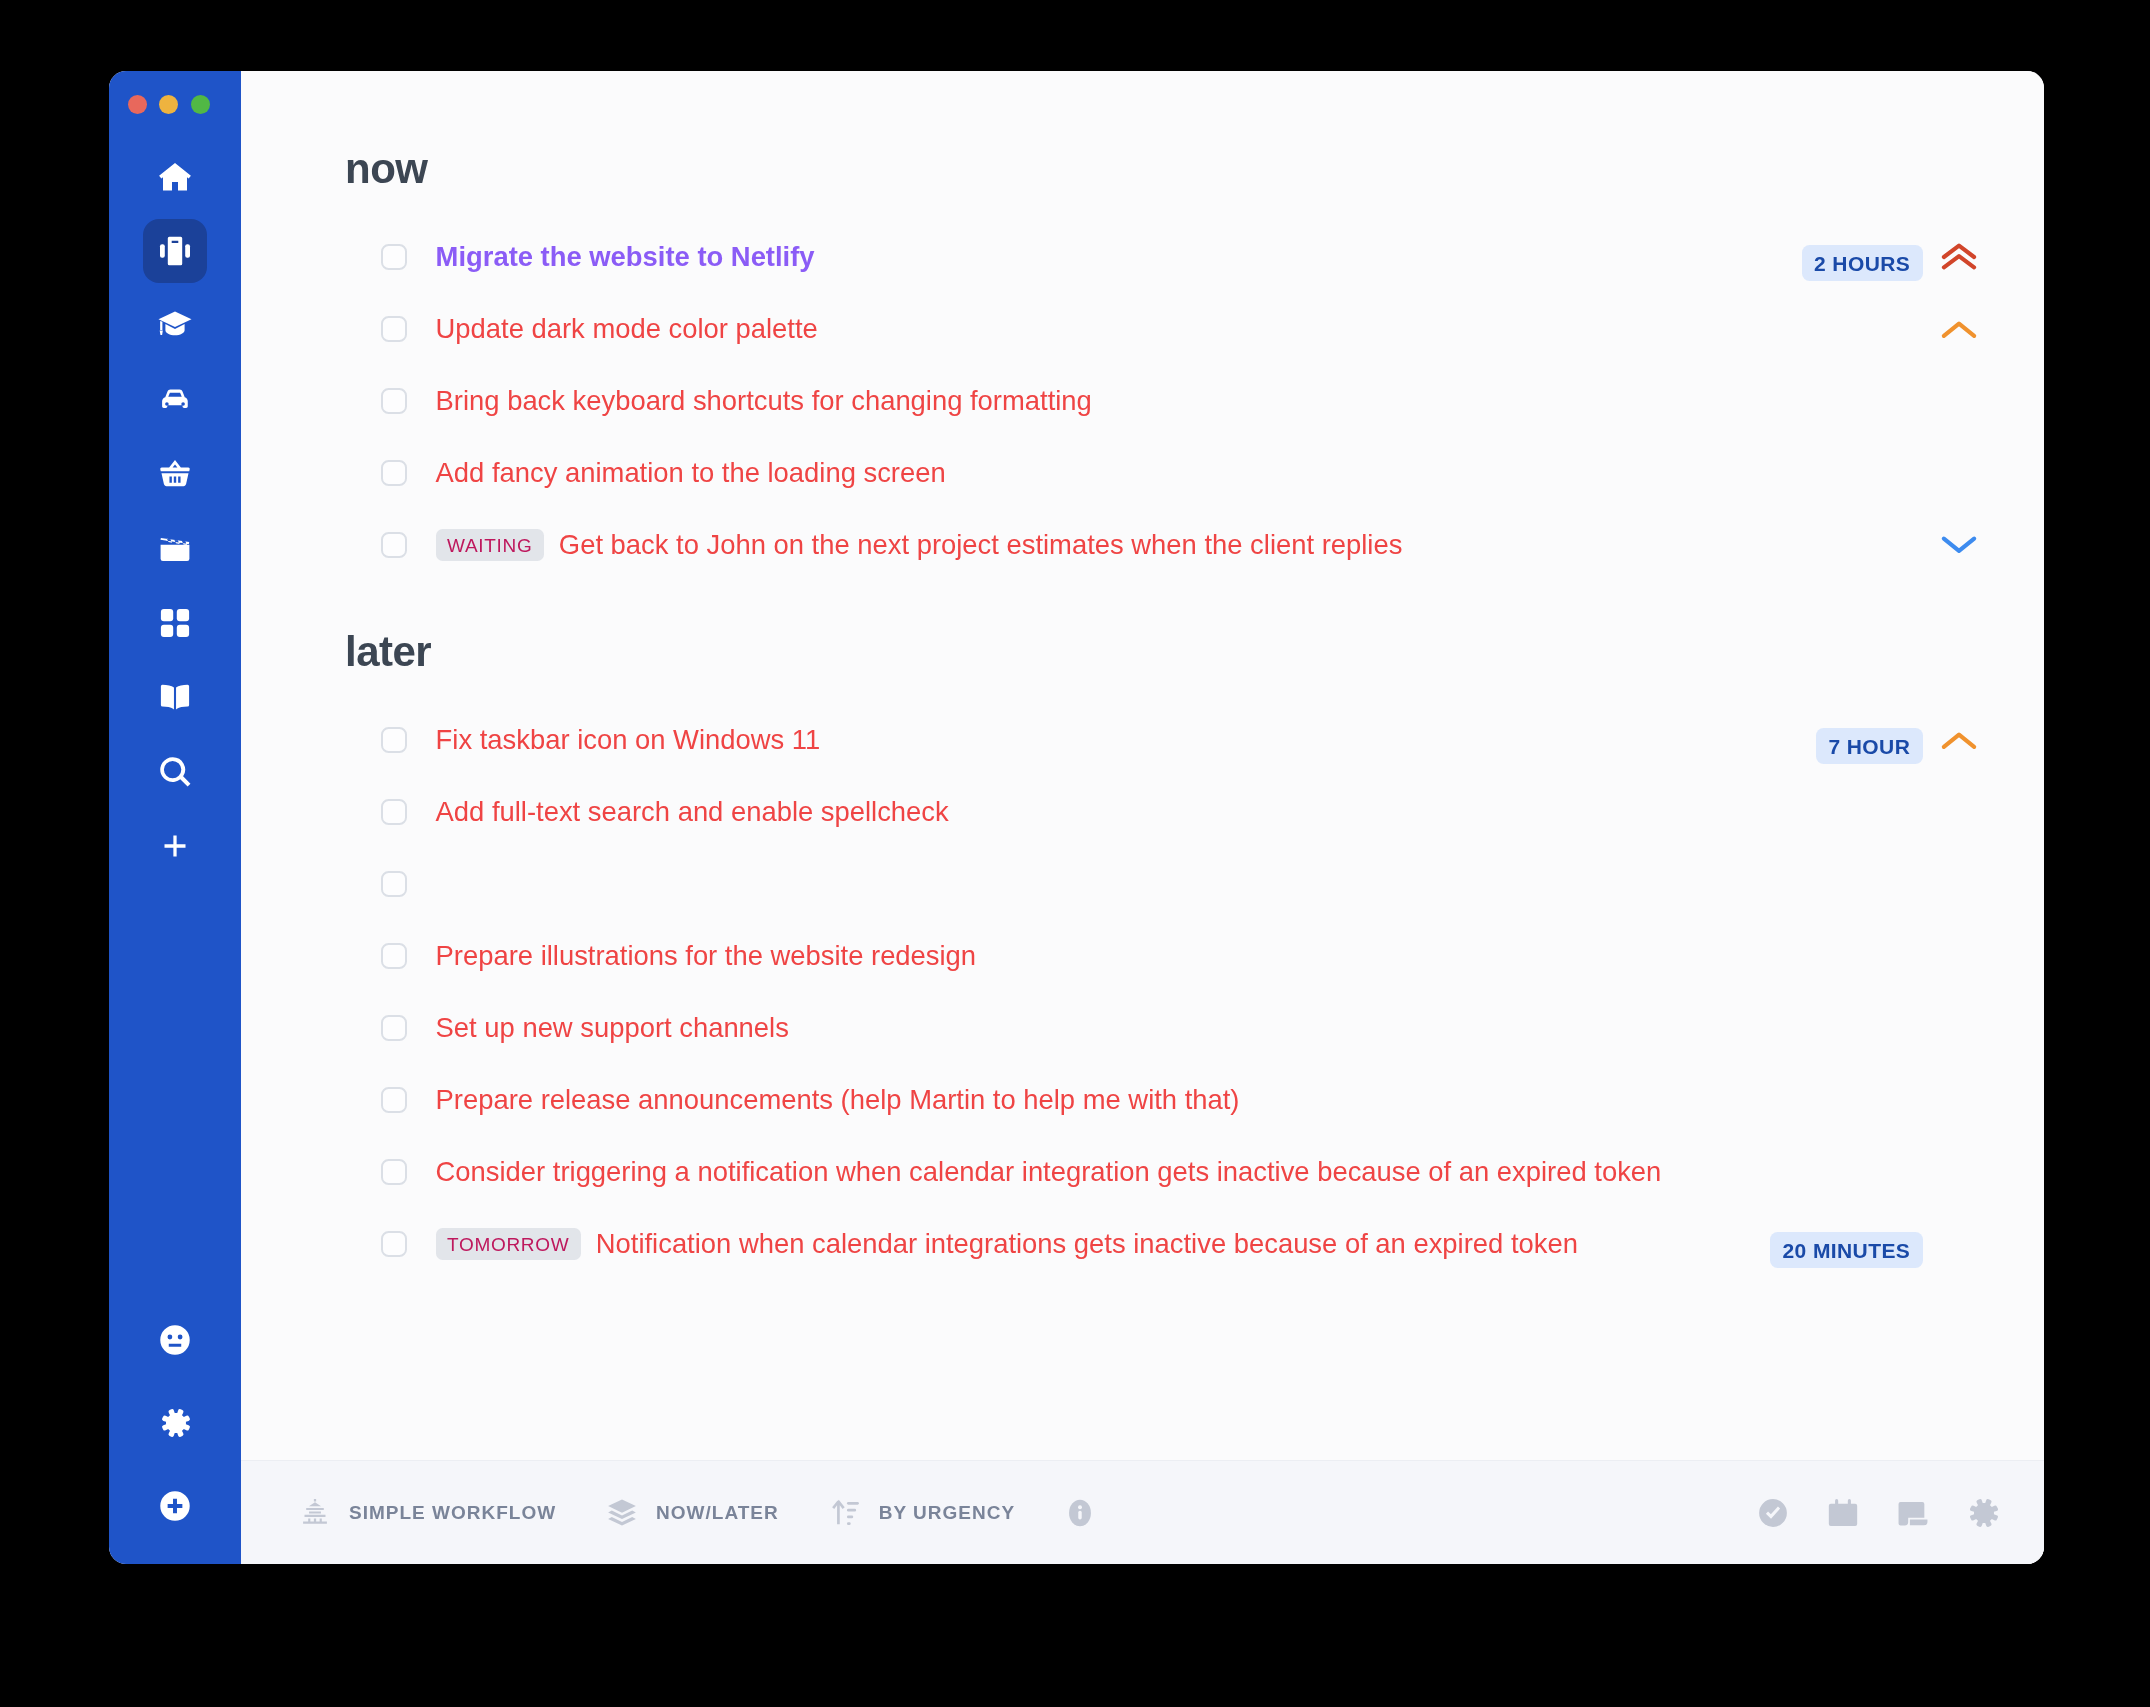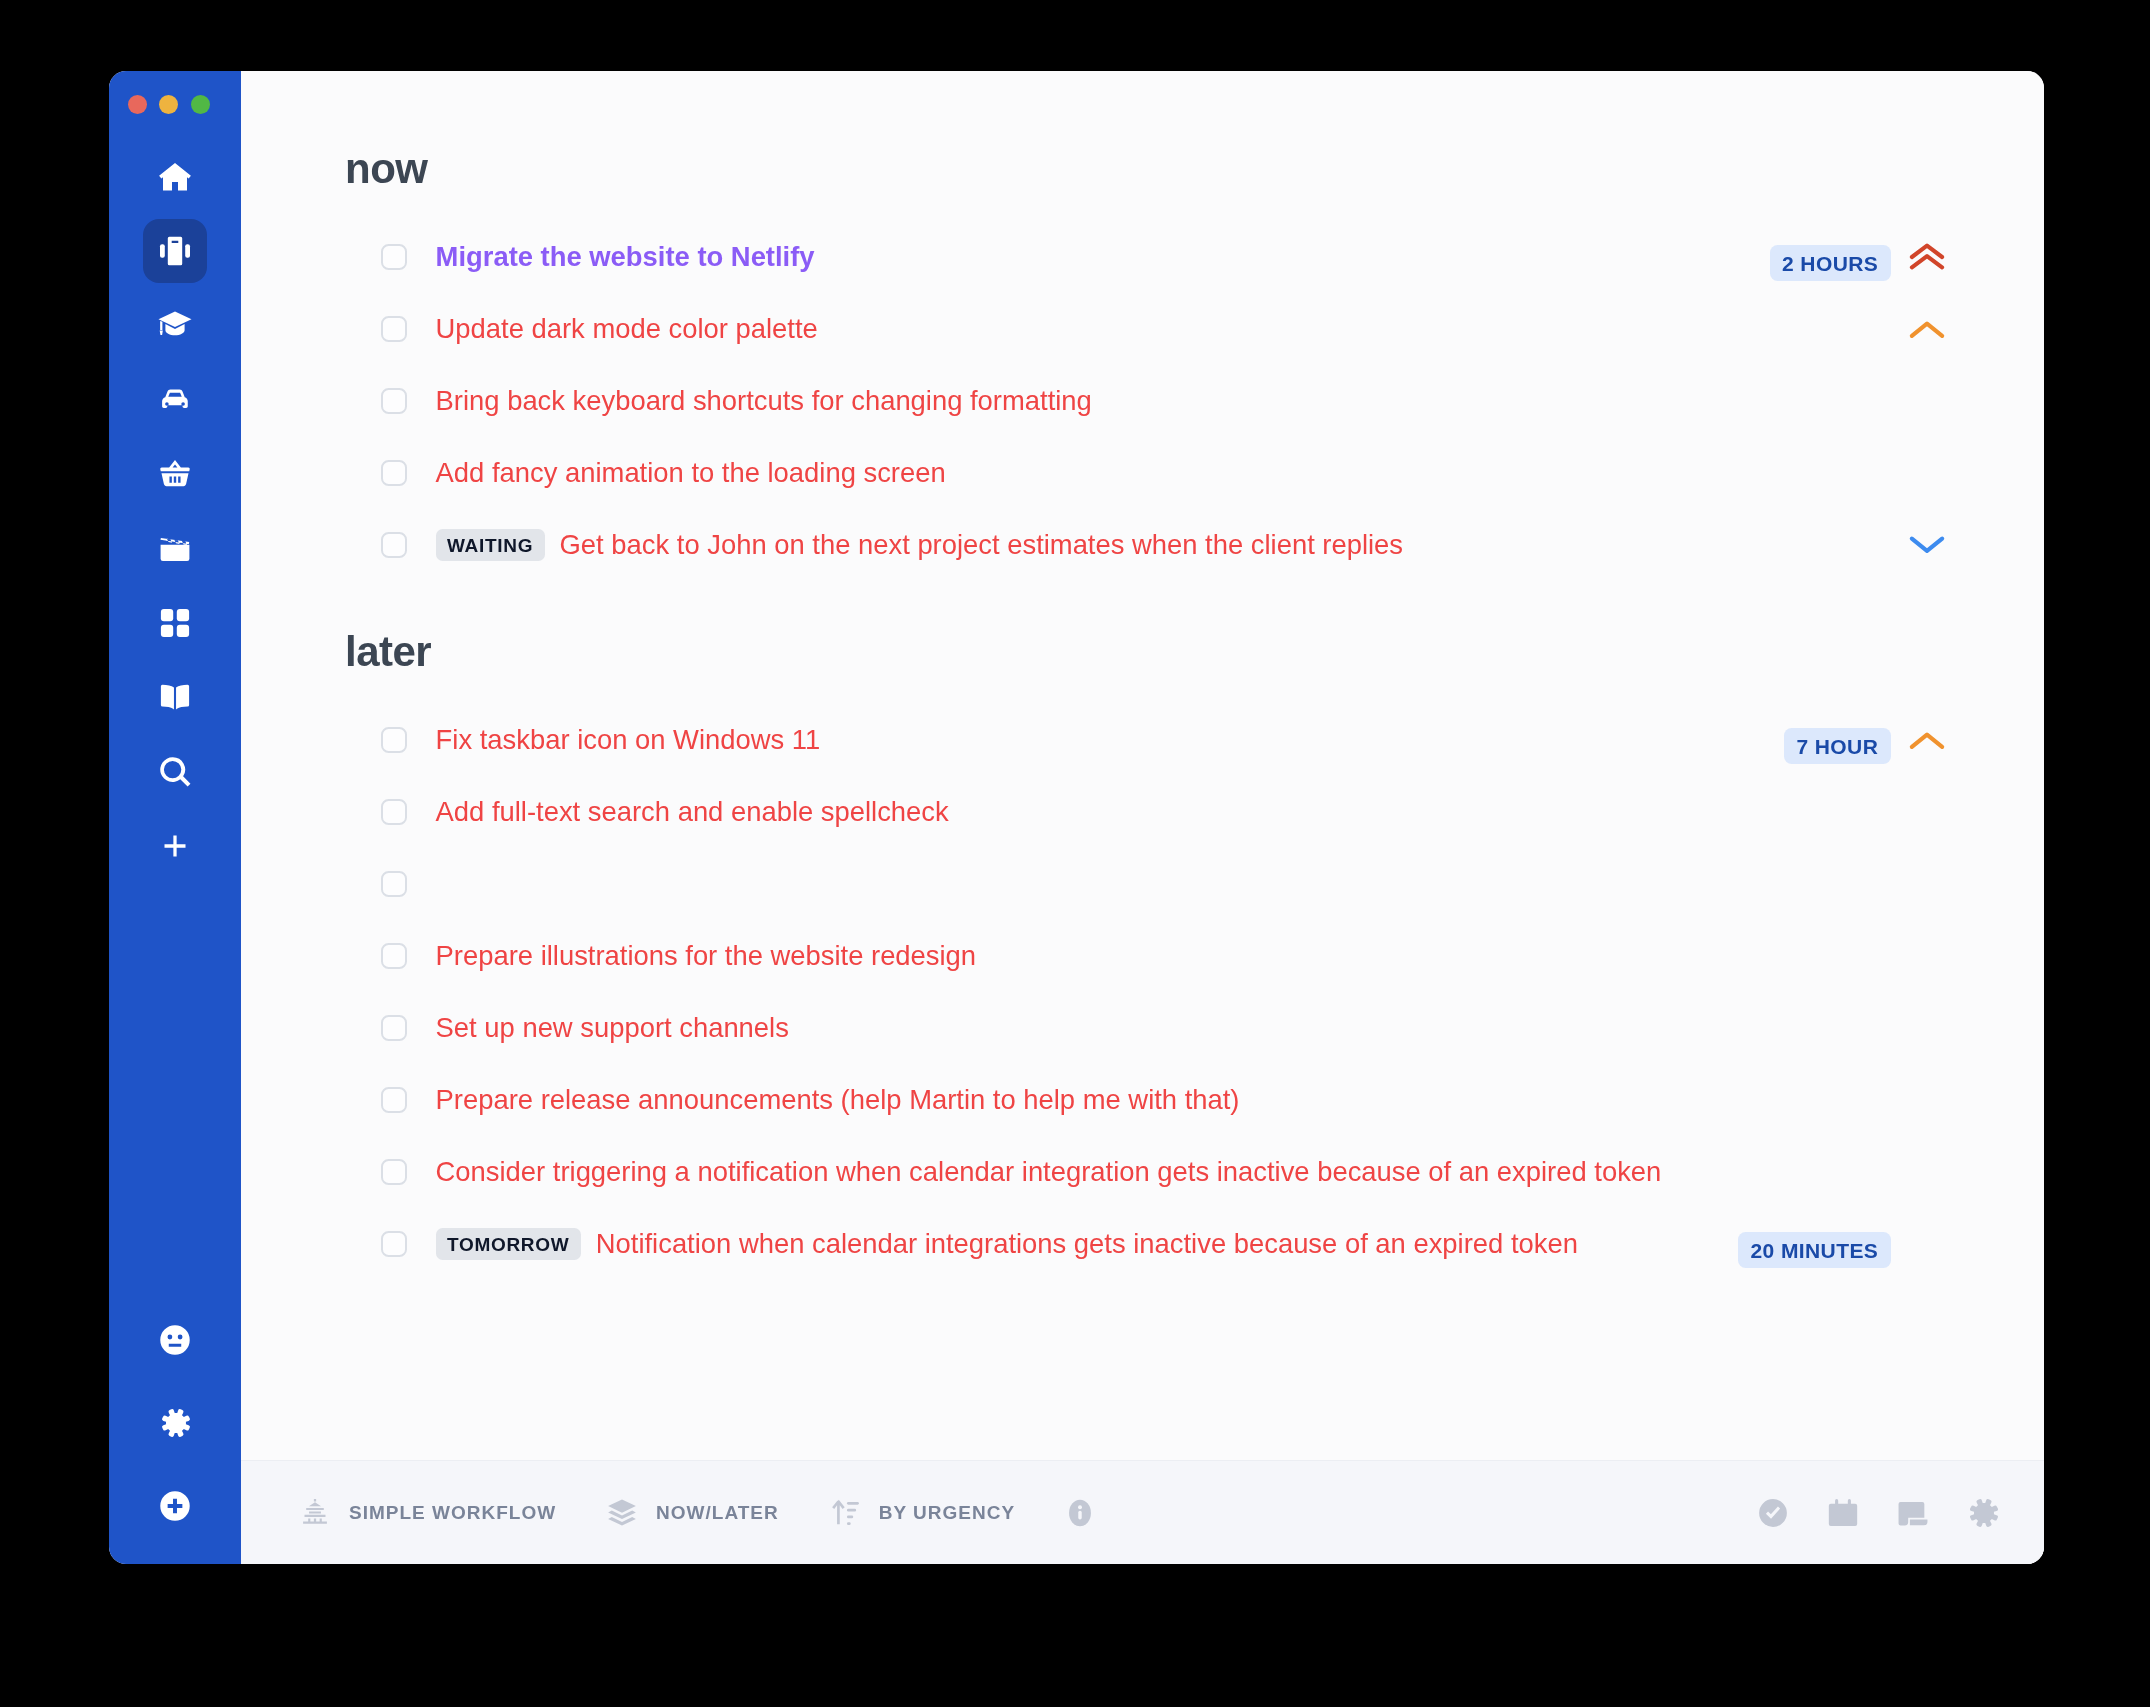--- a/index.html
+++ b/index.html
@@ -87,21 +87,21 @@
     flex-direction: column;
     background: #fbfbfc;
     min-width: 0;
   }
   #task-scroll {
     flex: 1;
     padding: 0 0 0 0;
     overflow: hidden;
   }
 
-  .section { padding-left: 104px; padding-right: 89px; }
+  .section { padding-left: 104px; padding-right: 57px; }
 
   .section-title {
     font-size: 42px;
     font-weight: bold;
     color: #3c4653;
     letter-spacing: -0.5px;
   }
   #now-section .section-title   { margin-top: 74px; }
   #later-section .section-title { margin-top: 47px; }
 
@@ -133,23 +133,23 @@
   .task-label {
     font-size: 27.4px;
     color: #ef4444;
     white-space: nowrap;
   }
   .task-row.bold .task-label { font-weight: bold; color: #8b5cf6; }
 
   .state-tag {
     display: inline-block;
     background: #e2e5ea;
-    color: #0f172a;
+    color: #be185d;
     font-size: 19px;
-    font-weight: bold;
+    font-weight: normal;
     letter-spacing: 0.7px;
     padding: 6.6px 11.4px 5.7px 11.4px;
     border-radius: 6.6px;
     line-height: 1;
     text-align: center;
   }
 
   .task-right {
     display: flex;
     align-items: center;

